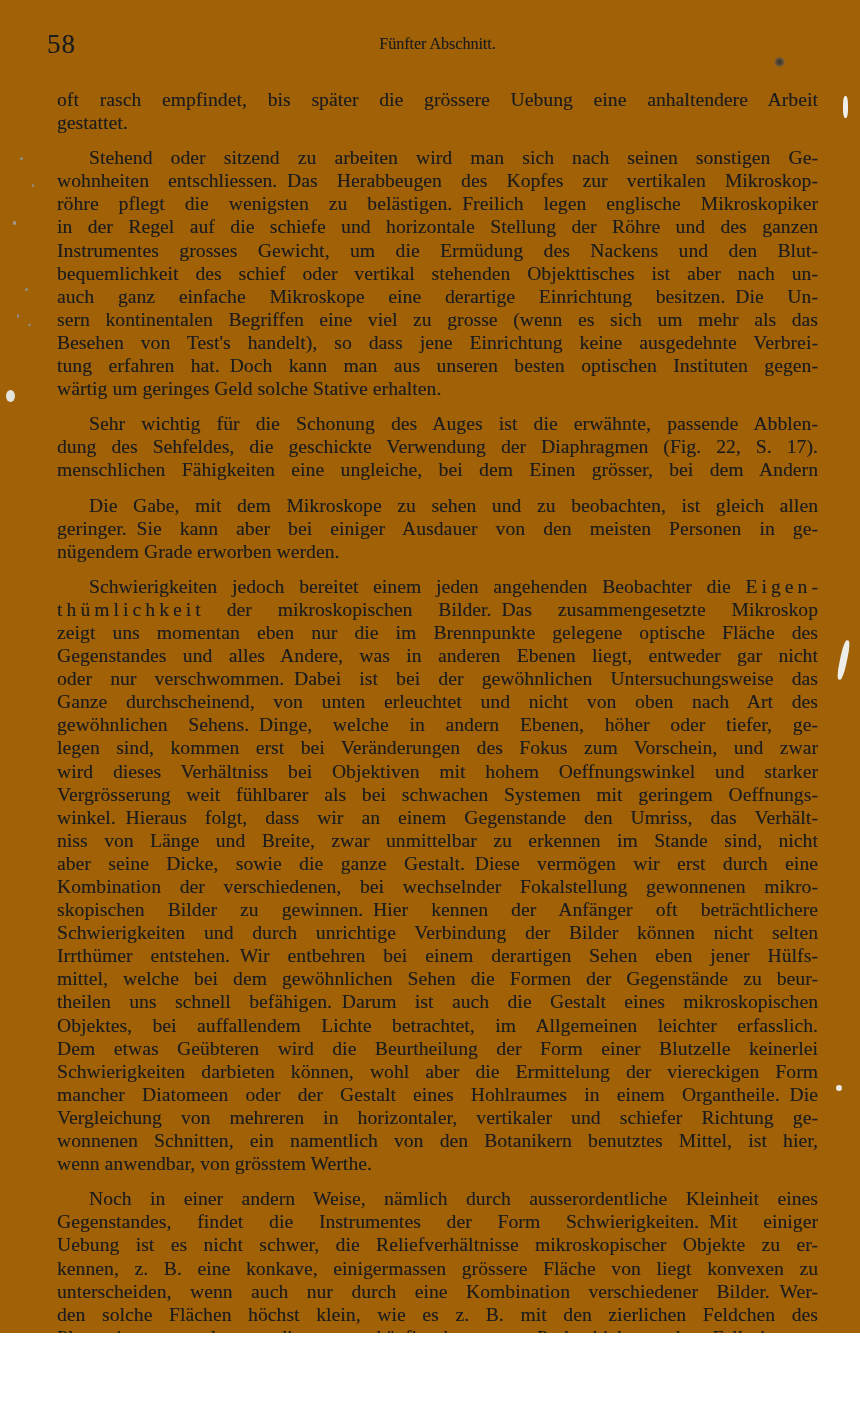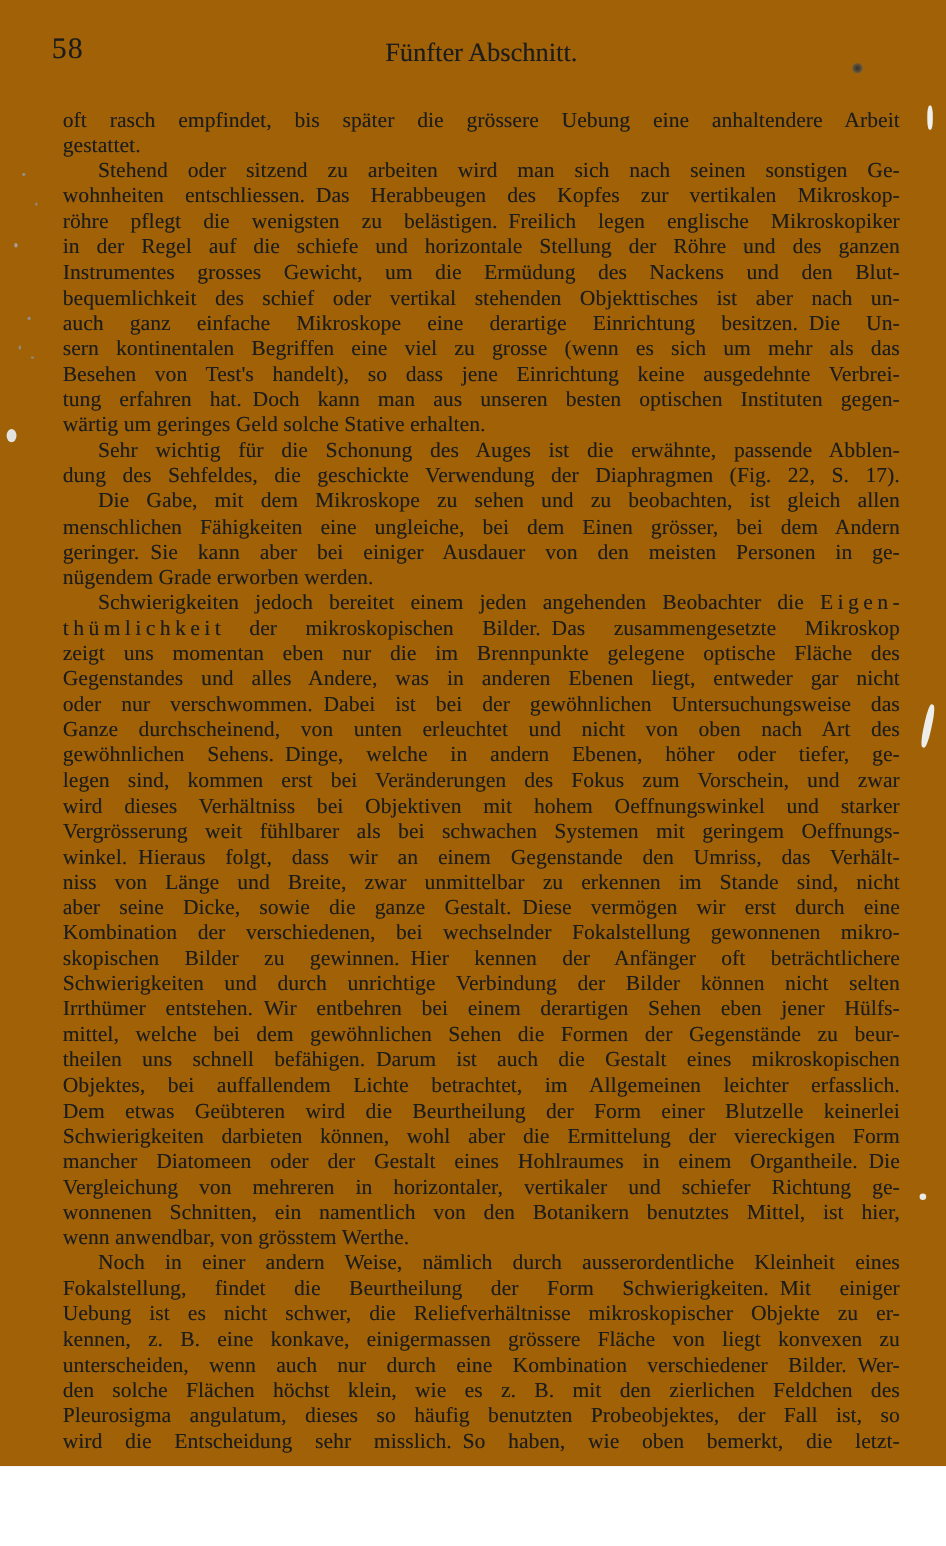--- a/index.html
+++ b/index.html
@@ -24,42 +24,42 @@
     font-size: 27px;
     line-height: 1;
     letter-spacing: 1px;
   }
   .running-title {
     position: absolute;
     left: 57px;
     top: 36px;
     width: 761px;
     text-align: center;
-    font-size: 24px;
+    font-size: 16px;
     line-height: 1;
   }
   .body-text {
     position: absolute;
     left: 57px;
-    top: 98px;
+    top: 88px;
     width: 761px;
   }
   .paragraph { margin: 0; padding: 0; }
   .line {
     height: 23.1px;
     line-height: 23.1px;
     font-size: 19.5px;
     letter-spacing: 0.1px;
     white-space: nowrap; 
     text-align: justify;
     text-align-last: justify;
     white-space: normal;
     overflow: hidden;
   }
-  .line.indent { text-indent: 32px; }
+  .line.indent { text-indent: 32px; margin-top: 12px; }
   .line.endline { text-align-last: left; }
 
   
   .ink-dot {
     position: absolute;
     left: 774px;
     top: 57px;
     width: 11px;
     height: 10px;
     border-radius: 50%;
@@ -118,22 +118,22 @@
         <div class="line">sern kontinentalen Begriffen eine viel zu grosse (wenn es sich um mehr als das</div>
         <div class="line">Besehen von Test's handelt), so dass jene Einrichtung keine ausgedehnte Verbrei-</div>
         <div class="line">tung erfahren hat. Doch kann man aus unseren besten optischen Instituten gegen-</div>
         <div class="line endline">wärtig um geringes Geld solche Stative erhalten.</div>
       </div>
       <div class="paragraph">
         <div class="line indent">Sehr wichtig für die Schonung des Auges ist die erwähnte, passende Abblen-</div>
         <div class="line">dung des Sehfeldes, die geschickte Verwendung der Diaphragmen (Fig. 22, S. 17).</div>
       </div>
       <div class="paragraph">
+        <div class="line">menschlichen Fähigkeiten eine ungleiche, bei dem Einen grösser, bei dem Andern</div>
         <div class="line indent">Die Gabe, mit dem Mikroskope zu sehen und zu beobachten, ist gleich allen</div>
-        <div class="line">menschlichen Fähigkeiten eine ungleiche, bei dem Einen grösser, bei dem Andern</div>
         <div class="line">geringer. Sie kann aber bei einiger Ausdauer von den meisten Personen in ge-</div>
         <div class="line endline">nügendem Grade erworben werden.</div>
       </div>
       <div class="paragraph">
         <div class="line indent">Schwierigkeiten jedoch bereitet einem jeden angehenden Beobachter die E i g e n -</div>
         <div class="line">t h ü m l i c h k e i t der mikroskopischen Bilder. Das zusammengesetzte Mikroskop</div>
         <div class="line">zeigt uns momentan eben nur die im Brennpunkte gelegene optische Fläche des</div>
         <div class="line">Gegenstandes und alles Andere, was in anderen Ebenen liegt, entweder gar nicht</div>
         <div class="line">oder nur verschwommen. Dabei ist bei der gewöhnlichen Untersuchungsweise das</div>
         <div class="line">Ganze durchscheinend, von unten erleuchtet und nicht von oben nach Art des</div>
@@ -153,21 +153,21 @@
         <div class="line">Objektes, bei auffallendem Lichte betrachtet, im Allgemeinen leichter erfasslich.</div>
         <div class="line">Dem etwas Geübteren wird die Beurtheilung der Form einer Blutzelle keinerlei</div>
         <div class="line">Schwierigkeiten darbieten können, wohl aber die Ermittelung der viereckigen Form</div>
         <div class="line">mancher Diatomeen oder der Gestalt eines Hohlraumes in einem Organtheile. Die</div>
         <div class="line">Vergleichung von mehreren in horizontaler, vertikaler und schiefer Richtung ge-</div>
         <div class="line">wonnenen Schnitten, ein namentlich von den Botanikern benutztes Mittel, ist hier,</div>
         <div class="line endline">wenn anwendbar, von grösstem Werthe.</div>
       </div>
       <div class="paragraph">
         <div class="line indent">Noch in einer andern Weise, nämlich durch ausserordentliche Kleinheit eines</div>
-        <div class="line">Fokalstellung, findet die Beurtheilung der Form Schwierigkeiten. Mit einiger</div>
+        <div class="line">Gegenstandes, findet die Instrumentes der Form Schwierigkeiten. Mit einiger</div>
         <div class="line">Uebung ist es nicht schwer, die Reliefverhältnisse mikroskopischer Objekte zu er-</div>
         <div class="line">kennen, z. B. eine konkave, einigermassen grössere Fläche von liegt konvexen zu</div>
         <div class="line">unterscheiden, wenn auch nur durch eine Kombination verschiedener Bilder. Wer-</div>
         <div class="line">den solche Flächen höchst klein, wie es z. B. mit den zierlichen Feldchen des</div>
         <div class="line">Pleurosigma angulatum, dieses so häufig benutzten Probeobjektes, der Fall ist, so</div>
         <div class="line">wird die Entscheidung sehr misslich. So haben, wie oben bemerkt, die letzt-</div>
       </div>
     </div>
 </div>
 

